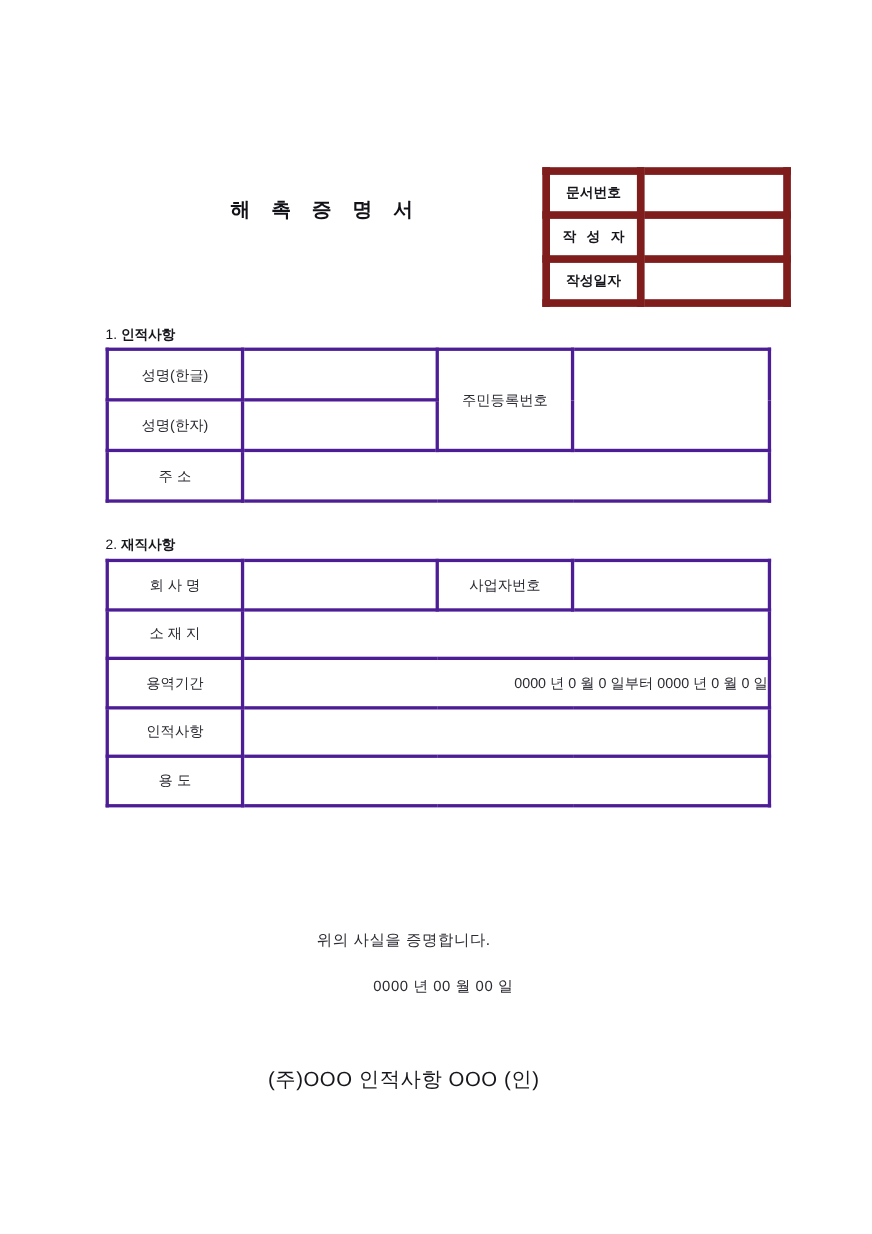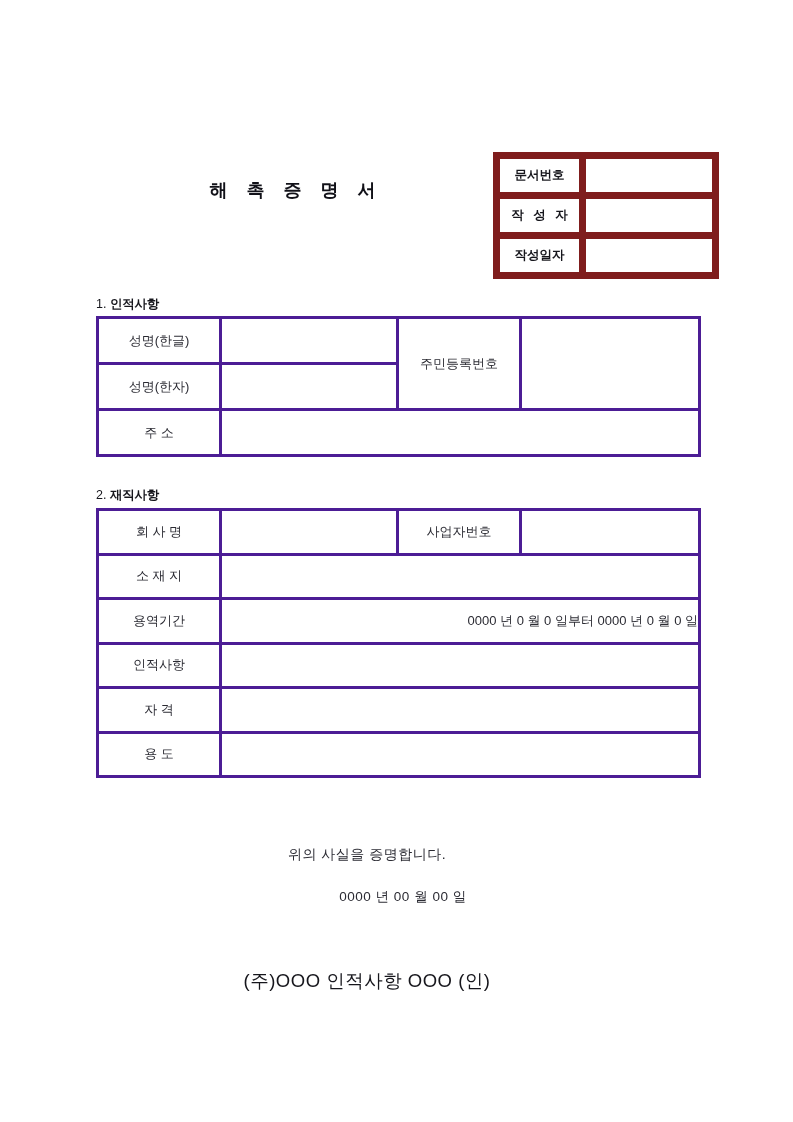--- a/index.html
+++ b/index.html
@@ -219,24 +219,20 @@
       </tr>
       <tr>
         <td class="lbl">용역기간</td>
         <td class="val" colspan="3">0000 년 0 월 0 일부터 0000 년 0 월 0 일</td>
       </tr>
       <tr>
         <td class="lbl">인적사항</td>
         <td class="val" colspan="3"></td>
       </tr>
       <tr>
-        <td class="lbl">자    격</td>
-        <td class="val" colspan="3"></td>
-      </tr>
-      <tr>
         <td class="lbl">용    도</td>
         <td class="val" colspan="3"></td>
       </tr>
     </tbody>
   </table>
 
   <div class="footer-line" id="footer-statement">위의 사실을 증명합니다.</div>
   <div class="footer-line" id="footer-date">0000 년 00 월 00 일</div>
   <div class="footer-line" id="footer-signature">(주)OOO 인적사항 OOO (인)</div>
 

